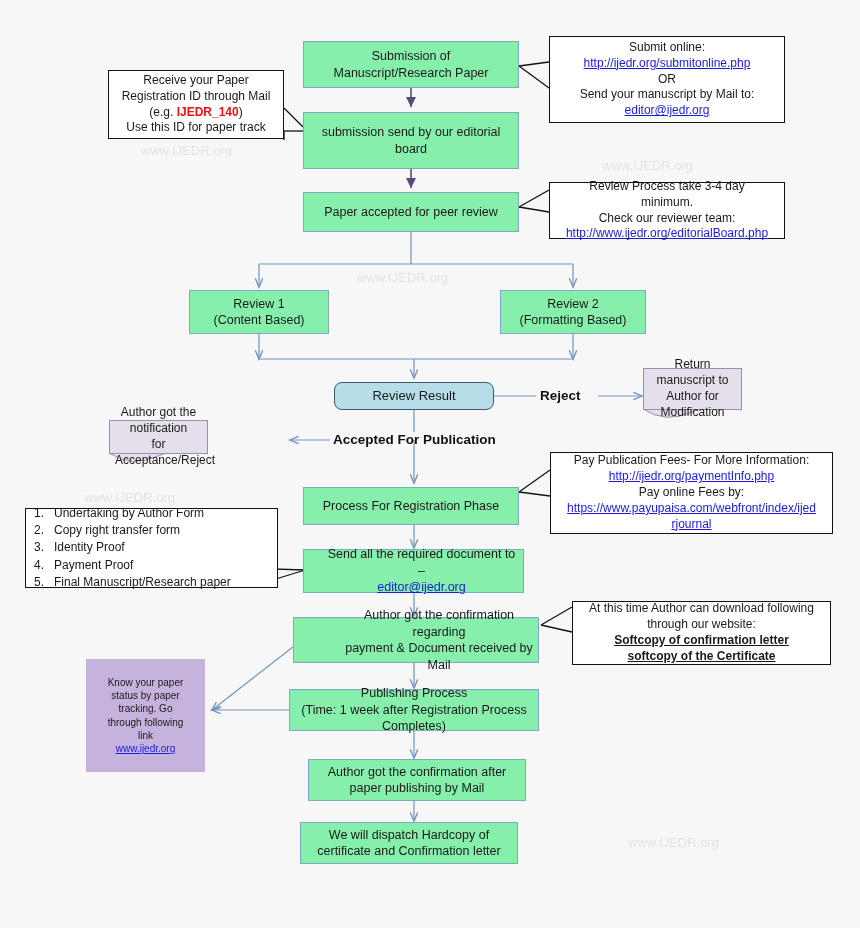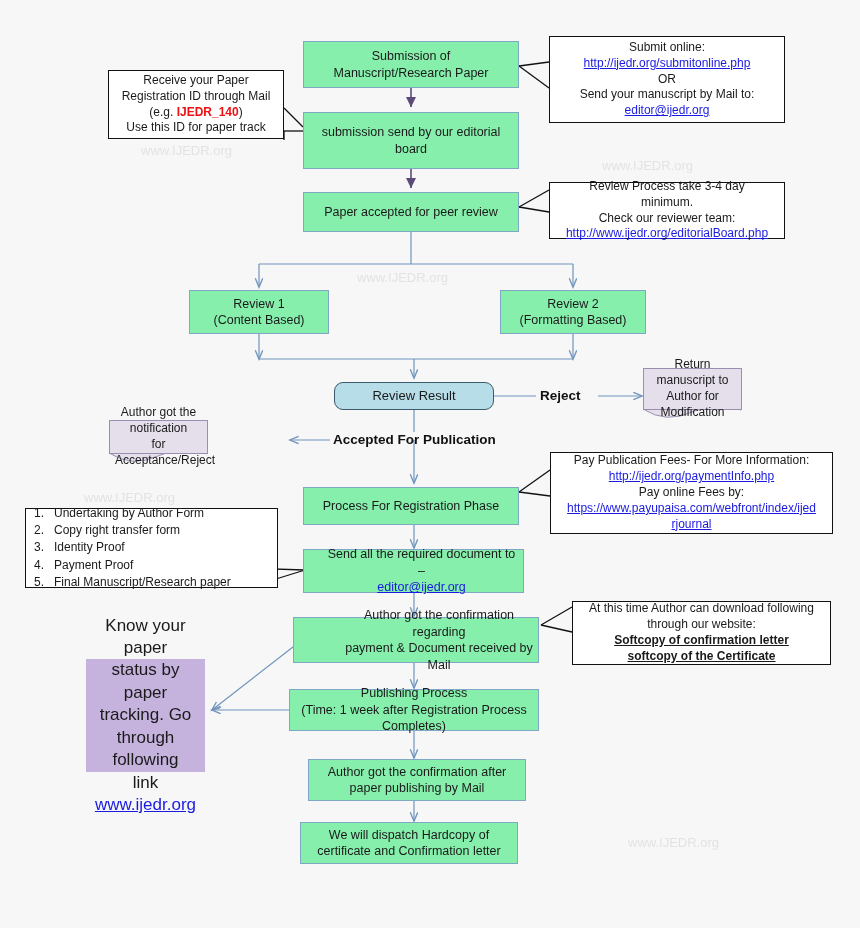--- a/index.html
+++ b/index.html
@@ -58,21 +58,21 @@
     padding-left: 8px;
   }
   .docbox {
     background: #e5dfec;
     border: 1px solid #9a8fb0;
     font-size: 12px;
   }
   .trackbox {
     background: #c5b3de;
     border: none;
-    font-size: 17px;
+    font-size: 10px;
   }
   .inner { width: 100%; padding: 0 5px; box-sizing: border-box; }
   .lnk {
     color: #1a1ae0;
     text-decoration: underline;
   }
   .red { color: #ee1111; font-weight: bold; }
   .bld { font-weight: normal; }
   .bu { font-weight: bold; text-decoration: underline; }
   .label {
@@ -206,21 +206,21 @@
     </div>
   </div>
 
   <div class="node proc" style="left:500px; top:290px; width:146px; height:44px;">
     <div class="inner">
       <div>Review 2</div>
       <div>(Formatting Based)</div>
     </div>
   </div>
 
-  <div class="node proc-round" style="left:334px; top:382px; width:160px; height:28px; font-size:13px;">
+  <div class="node proc-round" style="left:334px; top:382px; width:160px; height:28px; font-size:13px;border-radius:8px;">
     <div class="inner">Review Result</div>
   </div>
 
   <div class="node proc" style="left:303px; top:487px; width:216px; height:38px;text-align:center;">
     <div class="inner">Process For Registration Phase</div>
   </div>
 
   <div class="node proc" style="left:303px; top:549px; width:221px; height:44px;padding-left:16px;">
     <div class="inner">
       <div>Send all the required document to –</div>

